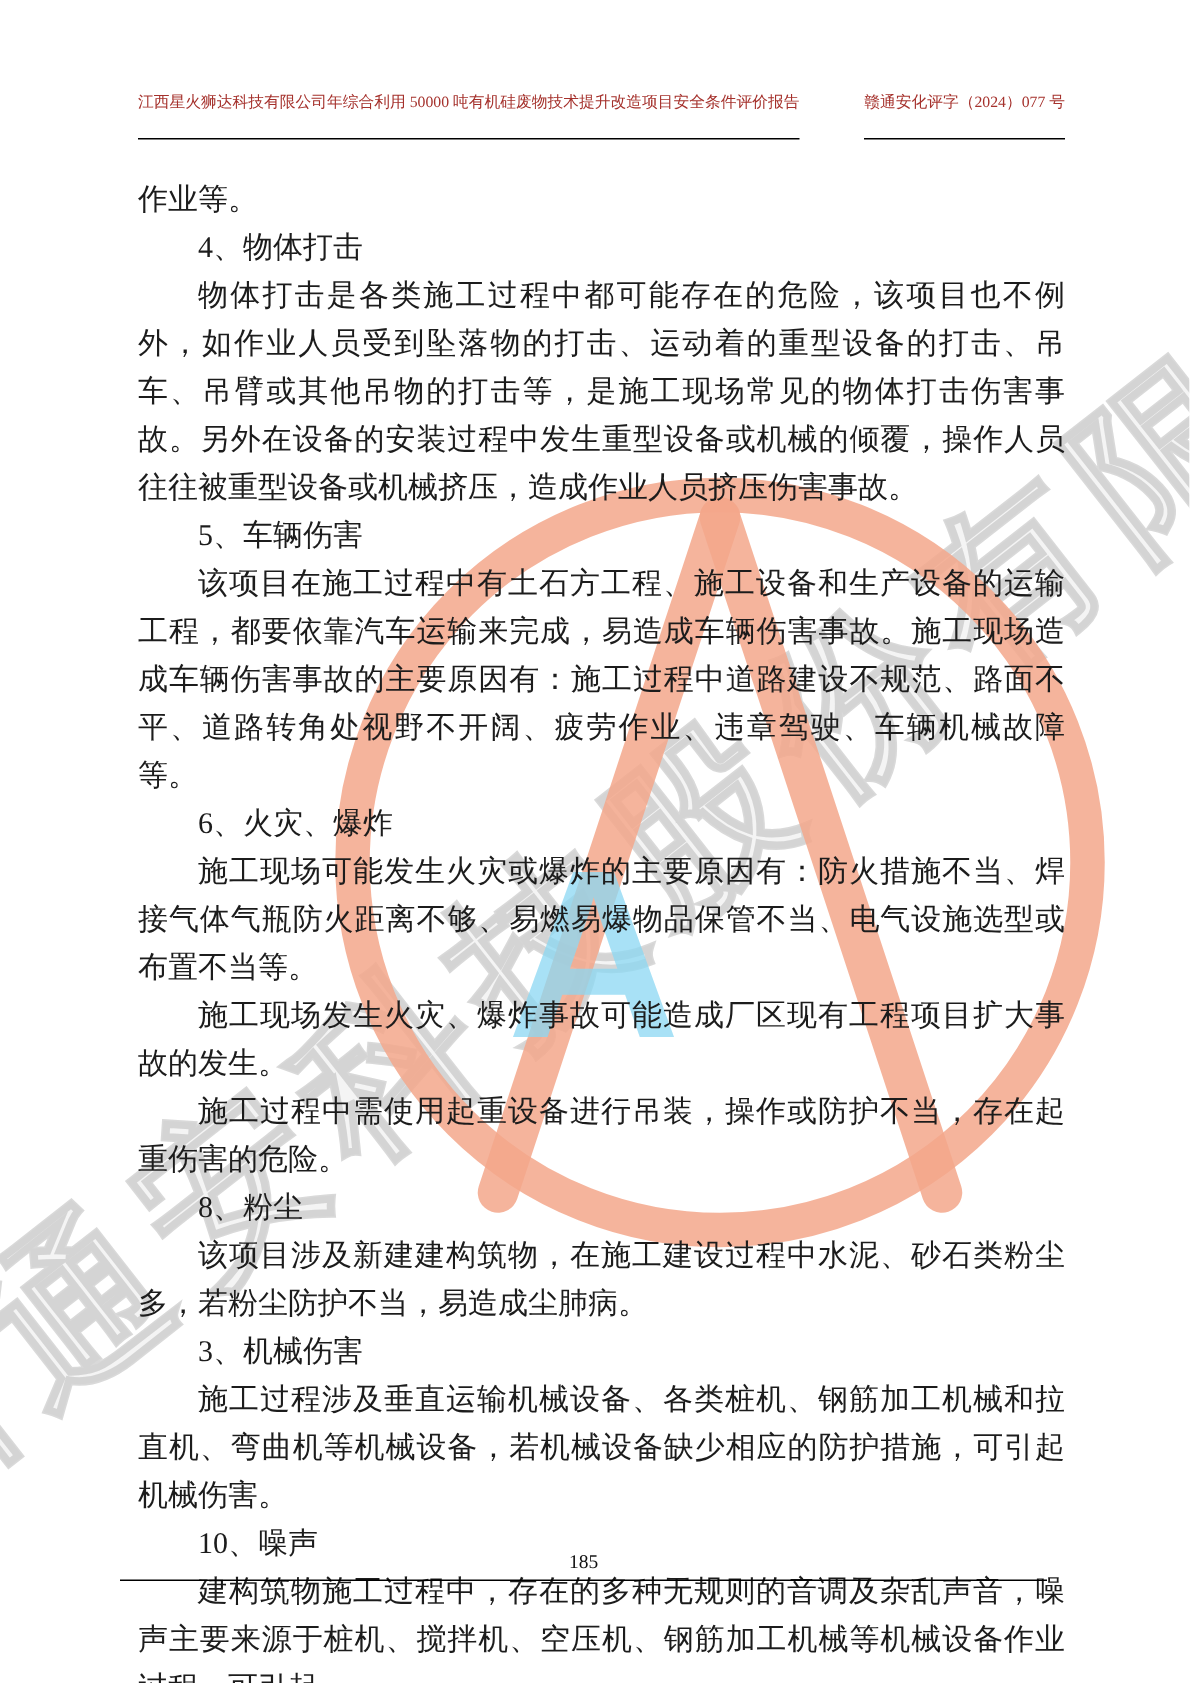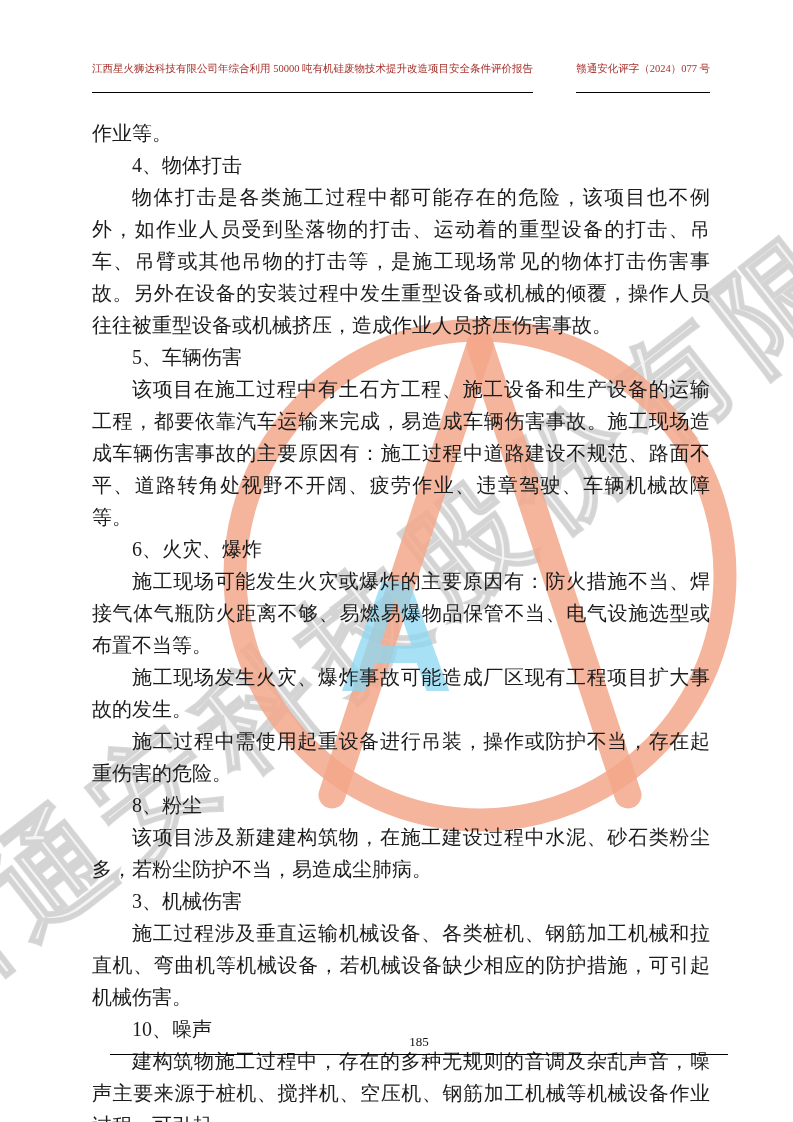--- a/index.html
+++ b/index.html
@@ -79,21 +79,21 @@
   }
   .doc-body p {
     margin: 0;
     text-align: justify;
     text-indent: 2em;
   }
   .doc-body p.continuation { text-indent: 0; }
 
   .doc-footer {
     position: absolute;
-    left: 110px;
+    left: 80px;
     top: 1032px;
     width: 618px;
     z-index: 1;
     text-align: center;
   }
   .page-number {
     display: inline-block;
     font-size: 13px;
     line-height: 18px;
     color: #111;

